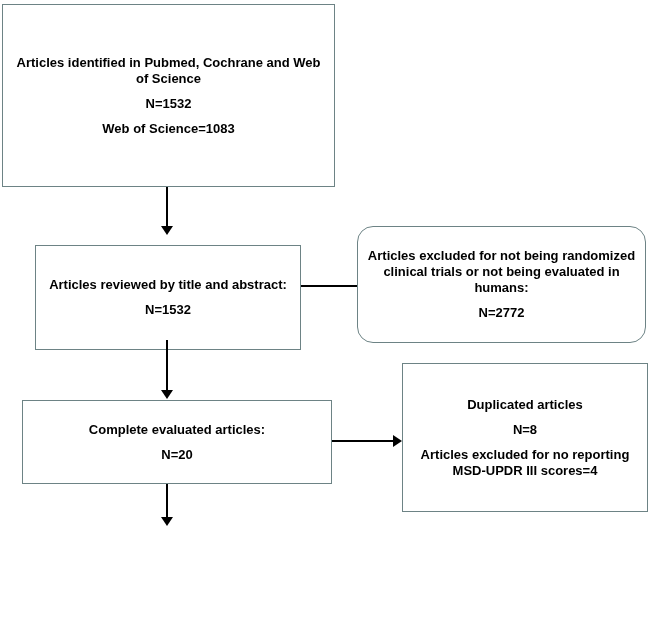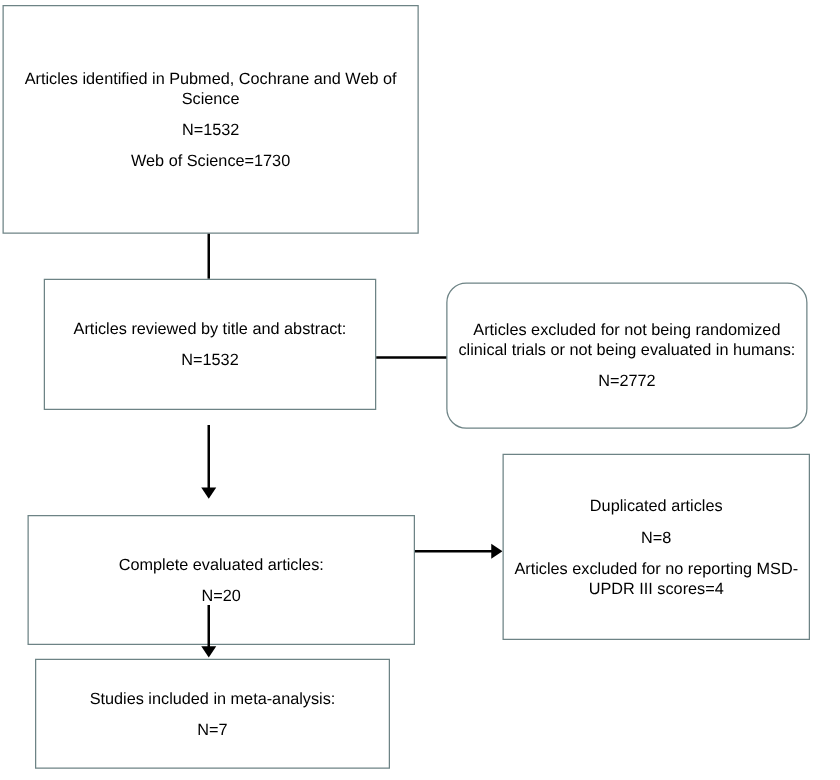--- a/index.html
+++ b/index.html
@@ -19,21 +19,21 @@
     position: absolute;
     box-sizing: border-box;
     border: 1px solid #6d8385;
     background: #ffffff;
     display: flex;
     flex-direction: column;
     align-items: center;
     justify-content: center;
     text-align: center;
     color: #000000;
-    font-weight: normal;
+    font-weight: bold;
     font-size: 13px;
     line-height: 16px;
     padding: 4px 8px;
   }
   .node .para {
     display: block;
     margin: 9px 0 0 0;
   }
   .node .para:first-child {
     margin-top: 0;
@@ -66,57 +66,53 @@
   }
 </style>
 </head>
 <body>
 
 <div id="flow-root">
 
   <div class="node" style="left:2px; top:4px; width:333px; height:183px;">
     <span class="para">Articles identified in Pubmed, Cochrane and Web of Science</span>
     <span class="para">N=1532</span>
-    <span class="para">Web of Science=1730</span>
+    <span class="para">Web of Science=1083</span>
   </div>
 
   <div class="connector-v" style="left:166px; top:187px; height:40px;"></div>
   <div class="arrow-down" style="left:161px; top:226px;"></div>
 
-  <div class="node" style="left:35px; top:223px; width:266px; height:105px;">
+  <div class="node" style="left:35px; top:245px; width:266px; height:105px;">
     <span class="para">Articles reviewed by title and abstract:</span>
     <span class="para">N=1532</span>
   </div>
 
   <div class="connector-h" style="left:301px; top:285px; width:68px;"></div>
   <div class="arrow-right" style="left:368px; top:280px;"></div>
 
   <div class="node" style="left:357px; top:226px; width:289px; height:117px;border-radius:16px;">
     <span class="para">Articles excluded for not being randomized clinical trials or not being evaluated in humans:</span>
     <span class="para">N=2772</span>
   </div>
 
   <div class="connector-v" style="left:166px; top:340px; height:51px;"></div>
   <div class="arrow-down" style="left:161px; top:390px;"></div>
 
-  <div class="node" style="left:22px; top:412px; width:310px; height:104px;">
+  <div class="node" style="left:22px; top:400px; width:310px; height:84px;">
     <span class="para">Complete evaluated articles:</span>
     <span class="para">N=20</span>
   </div>
 
   <div class="connector-h" style="left:332px; top:440px; width:62px;"></div>
   <div class="arrow-right" style="left:393px; top:435px;"></div>
 
   <div class="node" style="left:402px; top:363px; width:246px; height:149px;text-align:center;">
     <span class="para">Duplicated articles</span>
     <span class="para">N=8</span>
     <span class="para">Articles excluded for no reporting MSD-UPDR III scores=4</span>
   </div>
 
   <div class="connector-v" style="left:166px; top:484px; height:34px;"></div>
   <div class="arrow-down" style="left:161px; top:517px;"></div>
 
-  <div class="node" style="left:28px; top:527px; width:284px; height:88px;">
-    <span class="para">Studies included in meta-analysis:</span>
-    <span class="para">N=7</span>
-  </div>
 
 </div>
 
 </body></html>

